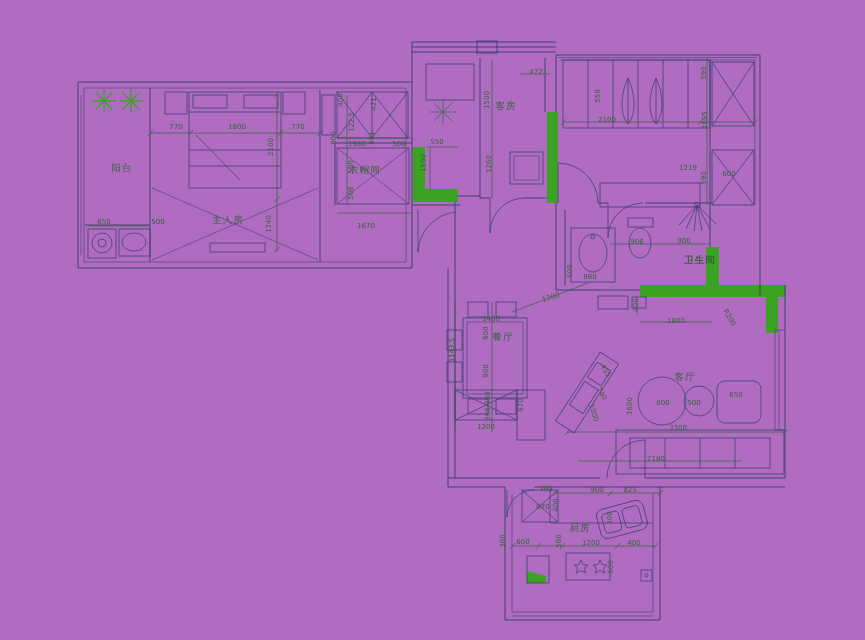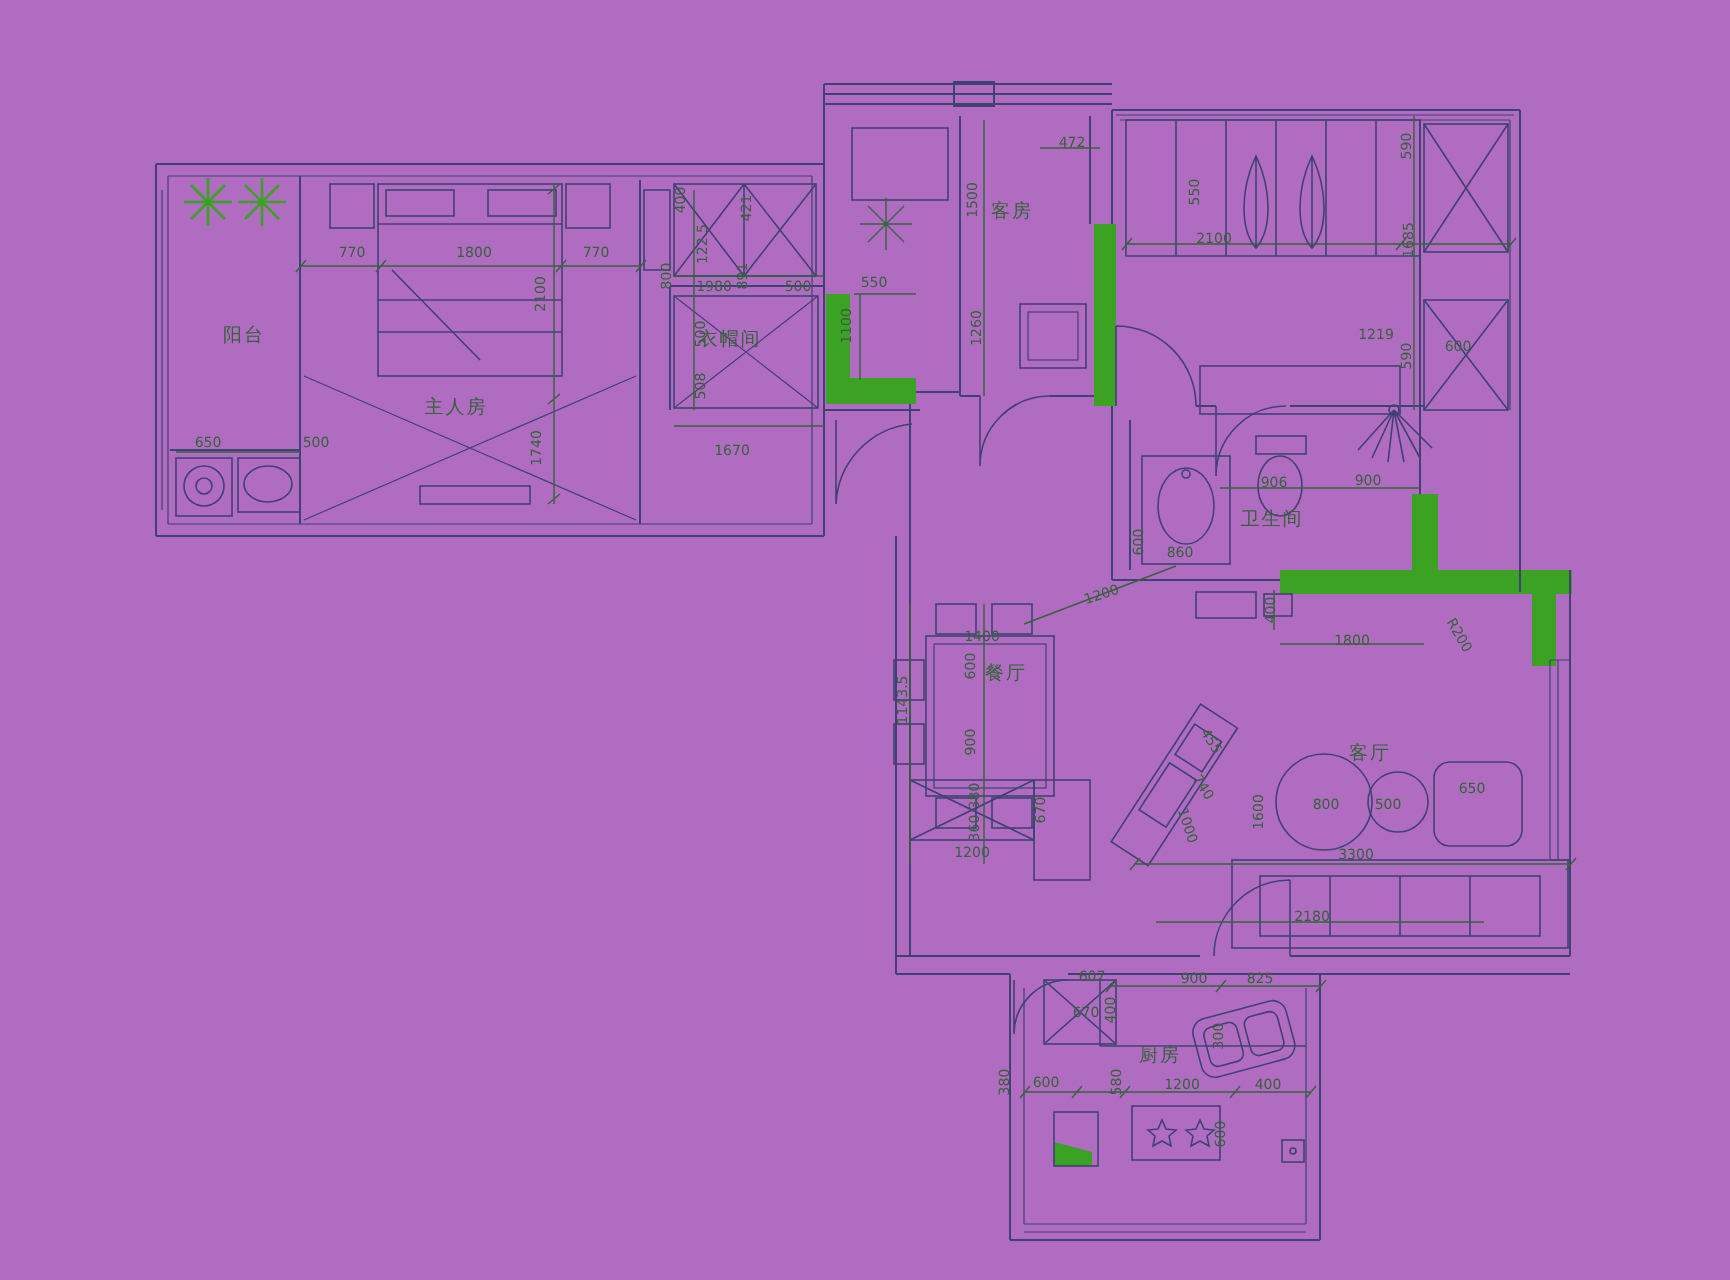--- a/index.html
+++ b/index.html
@@ -174,24 +174,24 @@
       <path class="a" d="M707,58 V205 M610,244 H710 M640,322 H712 M637,295 V315"></path>
       <path class="a" d="M567,432 H785 M565,435 L570,429 M783,435 L788,429"></path>
       <path class="a" d="M578,461 H742 M555,493 H660 M553,496 L558,490 M608,496 L613,490 M658,496 L663,490"></path>
       <path class="a" d="M512,546 H655 M510,549 L515,543 M536,549 L541,543 M560,549 L565,543 M615,549 L620,543 M653,549 L658,543"></path>
       <path class="a" d="M492,302 V432 M455,302 V432 M512,312 L588,283"></path>
     </g>
   </svg>
 
   <div id="labels">
       <span class="lbl room" style="left: 122px; top: 168px; transform: translate(-50%, -50%);">阳台</span>
-      <span class="lbl room" style="left: 228px; top: 204px; transform: translate(-50%, -50%);">主人房</span>
+      <span class="lbl room" style="left: 228px; top: 220px; transform: translate(-50%, -50%);">主人房</span>
       <span class="lbl room" style="left: 365px; top: 170px; transform: translate(-50%, -50%);">衣帽间</span>
       <span class="lbl room" style="left: 506px; top: 106px; transform: translate(-50%, -50%);">客房</span>
-      <span class="lbl room" style="left: 636px; top: 260px; transform: translate(-50%, -50%);">卫生间</span>
+      <span class="lbl room" style="left: 700px; top: 260px; transform: translate(-50%, -50%); font-weight: bold;">卫生间</span>
       <span class="lbl room" style="left: 503px; top: 337px; transform: translate(-50%, -50%);">餐厅</span>
       <span class="lbl room" style="left: 685px; top: 377px; transform: translate(-50%, -50%);">客厅</span>
       <span class="lbl room" style="left: 580px; top: 528px; transform: translate(-50%, -50%);">厨房</span>
       <span class="lbl dim" style="left: 176px; top: 127px; transform: translate(-50%, -50%);">770</span>
       <span class="lbl dim" style="left: 237px; top: 127px; transform: translate(-50%, -50%);">1800</span>
       <span class="lbl dim" style="left: 298px; top: 127px; transform: translate(-50%, -50%);">770</span>
       <span class="lbl dim" style="left: 271px; top: 147px; transform: translate(-50%, -50%) rotate(-90deg);">2100</span>
       <span class="lbl dim" style="left: 269px; top: 224px; transform: translate(-50%, -50%) rotate(-90deg);">1740</span>
       <span class="lbl dim" style="left: 104px; top: 222px; transform: translate(-50%, -50%);">650</span>
       <span class="lbl dim" style="left: 158px; top: 222px; transform: translate(-50%, -50%);">500</span>
@@ -235,21 +235,21 @@
       <span class="lbl dim" style="left: 486px; top: 427px; transform: translate(-50%, -50%);">1200</span>
       <span class="lbl dim" style="left: 605px; top: 371px; transform: translate(-50%, -50%) rotate(58deg);">455</span>
       <span class="lbl dim" style="left: 601px; top: 394px; transform: translate(-50%, -50%) rotate(58deg);">740</span>
       <span class="lbl dim" style="left: 593px; top: 413px; transform: translate(-50%, -50%) rotate(72deg);">1000</span>
       <span class="lbl dim" style="left: 630px; top: 406px; transform: translate(-50%, -50%) rotate(-90deg);">1600</span>
       <span class="lbl dim" style="left: 663px; top: 403px; transform: translate(-50%, -50%);">800</span>
       <span class="lbl dim" style="left: 694px; top: 403px; transform: translate(-50%, -50%);">500</span>
       <span class="lbl dim" style="left: 736px; top: 395px; transform: translate(-50%, -50%);">650</span>
       <span class="lbl dim" style="left: 678px; top: 428px; transform: translate(-50%, -50%);">3300</span>
       <span class="lbl dim" style="left: 656px; top: 459px; transform: translate(-50%, -50%);">2180</span>
-      <span class="lbl dim" style="left: 546px; top: 489px; transform: translate(-50%, -50%);">607</span>
+      <span class="lbl dim" style="left: 546px; top: 489px; transform: translate(-50%, -50%);">369</span>
       <span class="lbl dim" style="left: 597px; top: 490px; transform: translate(-50%, -50%);">900</span>
       <span class="lbl dim" style="left: 630px; top: 490px; transform: translate(-50%, -50%);">825</span>
       <span class="lbl dim" style="left: 543px; top: 507px; transform: translate(-50%, -50%);">670</span>
       <span class="lbl dim" style="left: 556px; top: 505px; transform: translate(-50%, -50%) rotate(-90deg);">400</span>
       <span class="lbl dim" style="left: 523px; top: 542px; transform: translate(-50%, -50%);">600</span>
       <span class="lbl dim" style="left: 559px; top: 541px; transform: translate(-50%, -50%) rotate(-90deg);">580</span>
       <span class="lbl dim" style="left: 591px; top: 543px; transform: translate(-50%, -50%);">1200</span>
       <span class="lbl dim" style="left: 634px; top: 543px; transform: translate(-50%, -50%);">400</span>
       <span class="lbl dim" style="left: 503px; top: 541px; transform: translate(-50%, -50%) rotate(-90deg);">380</span>
       <span class="lbl dim" style="left: 610px; top: 518px; transform: translate(-50%, -50%) rotate(-90deg);">300</span>

